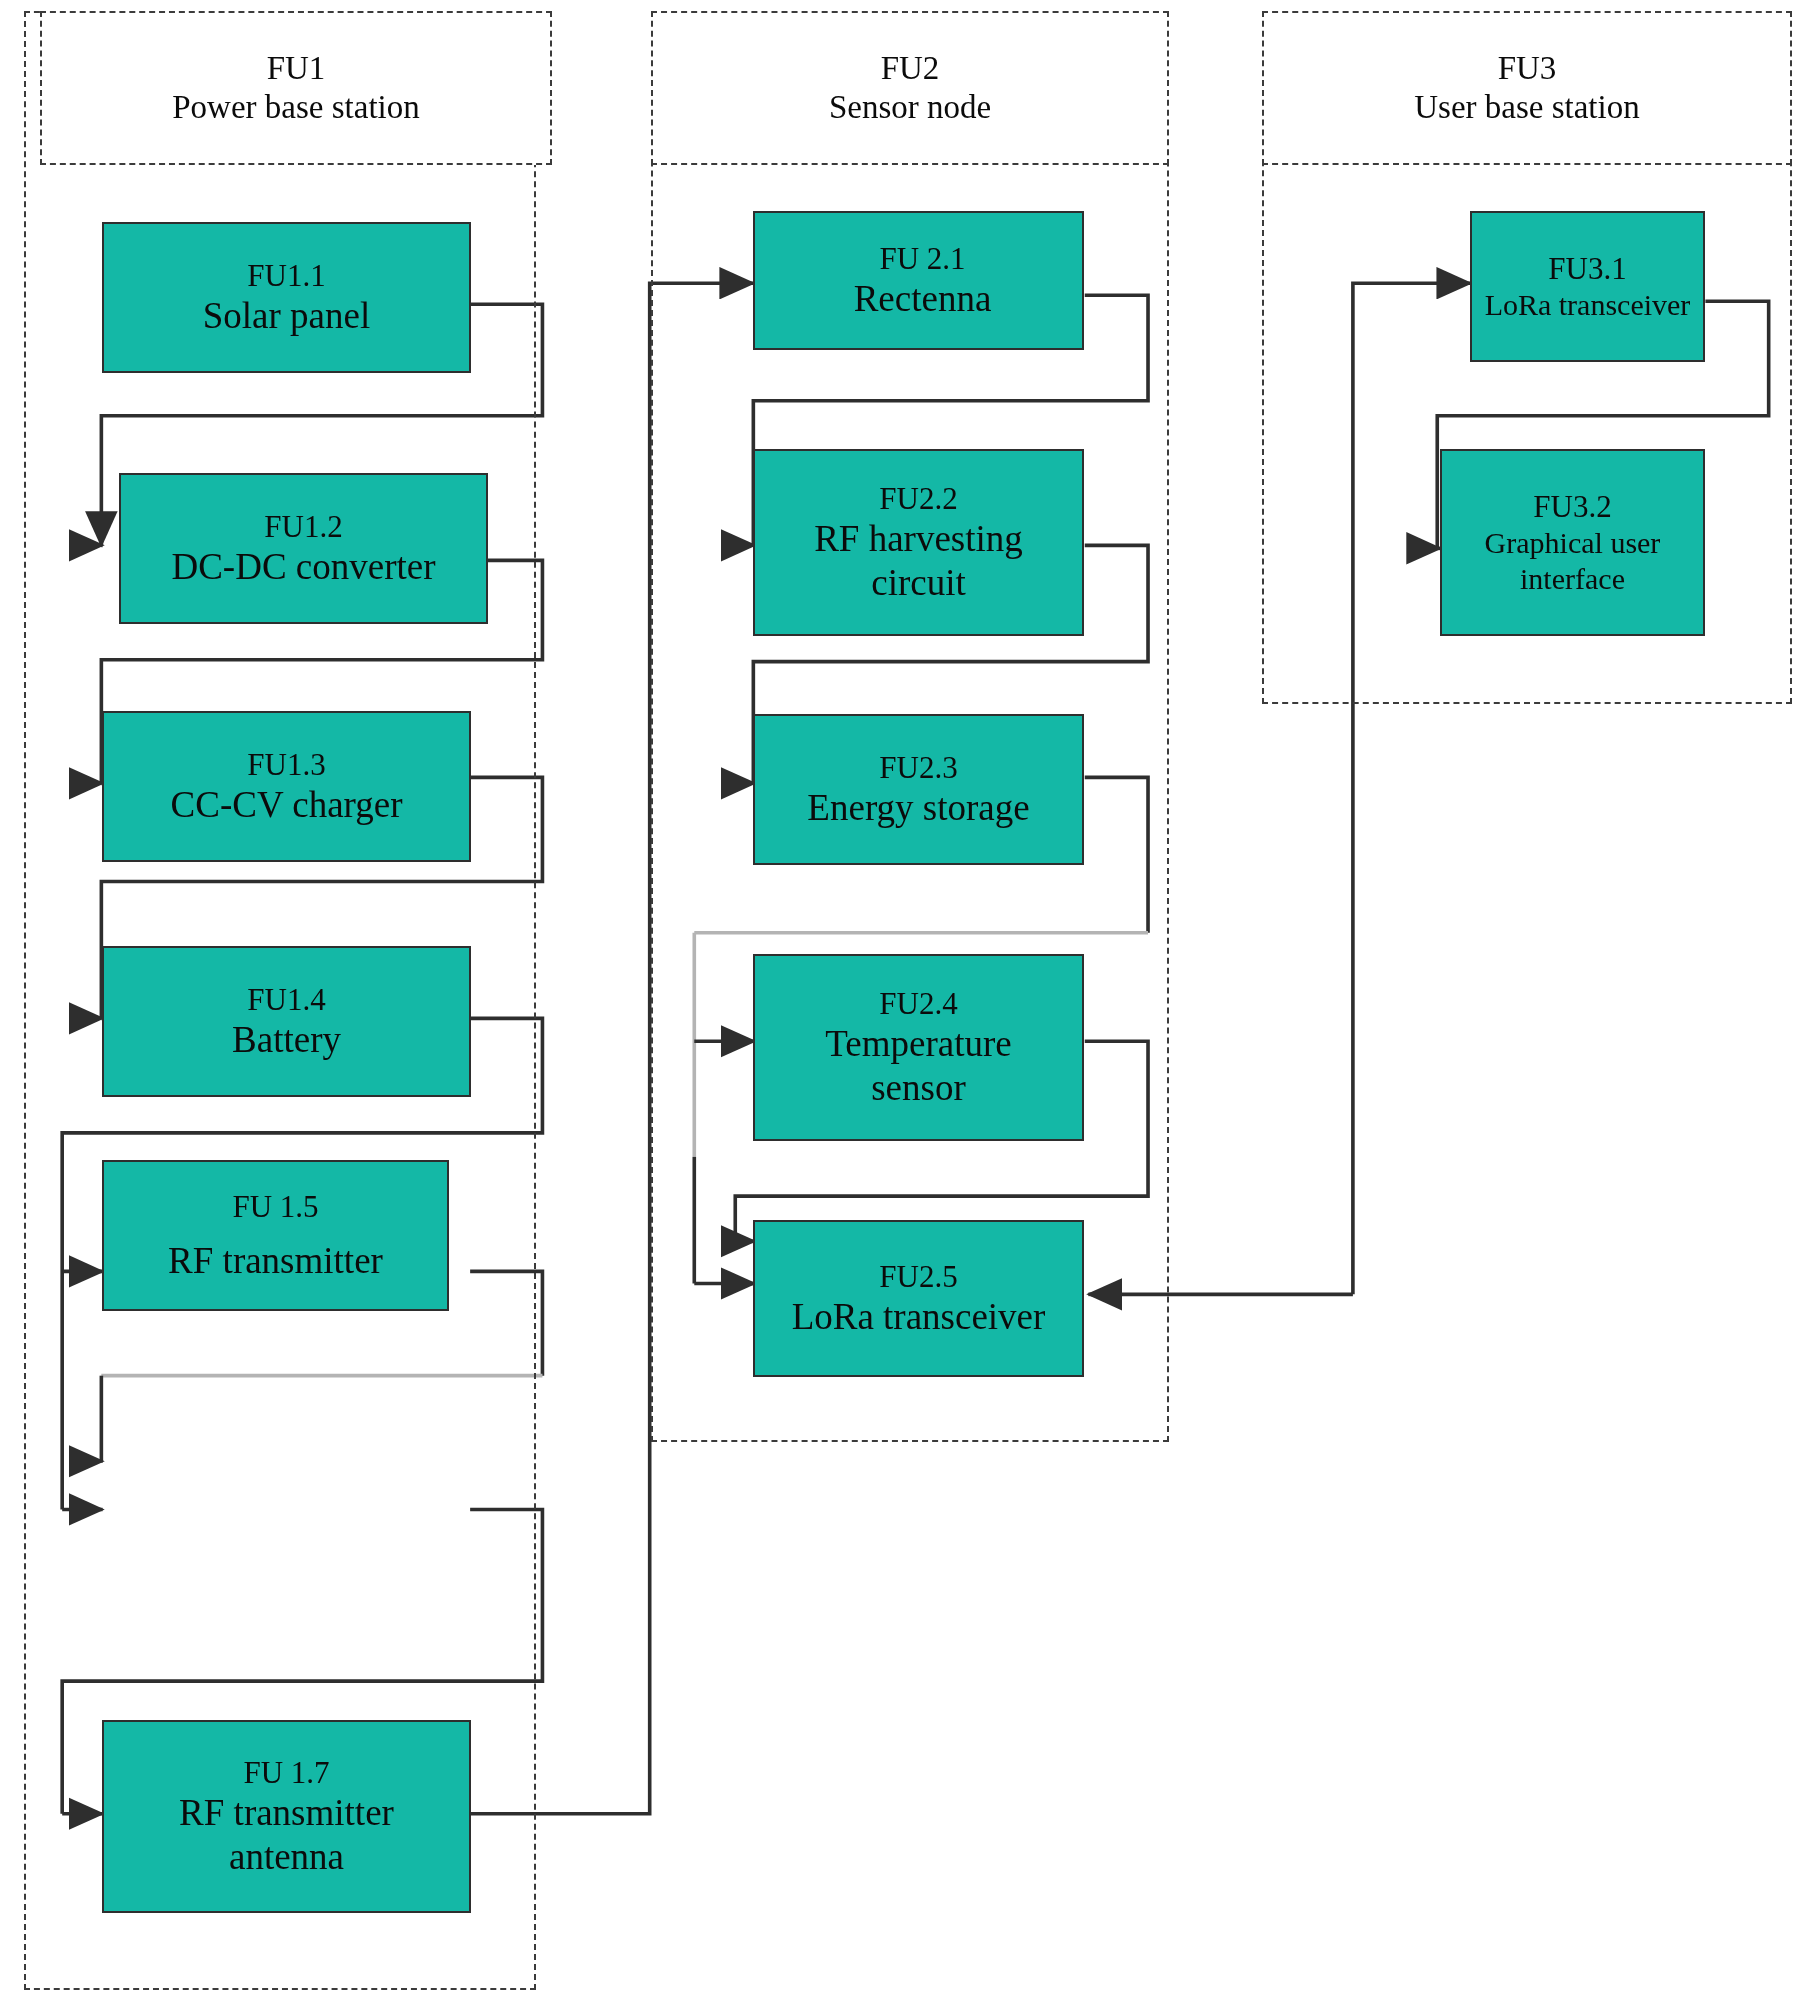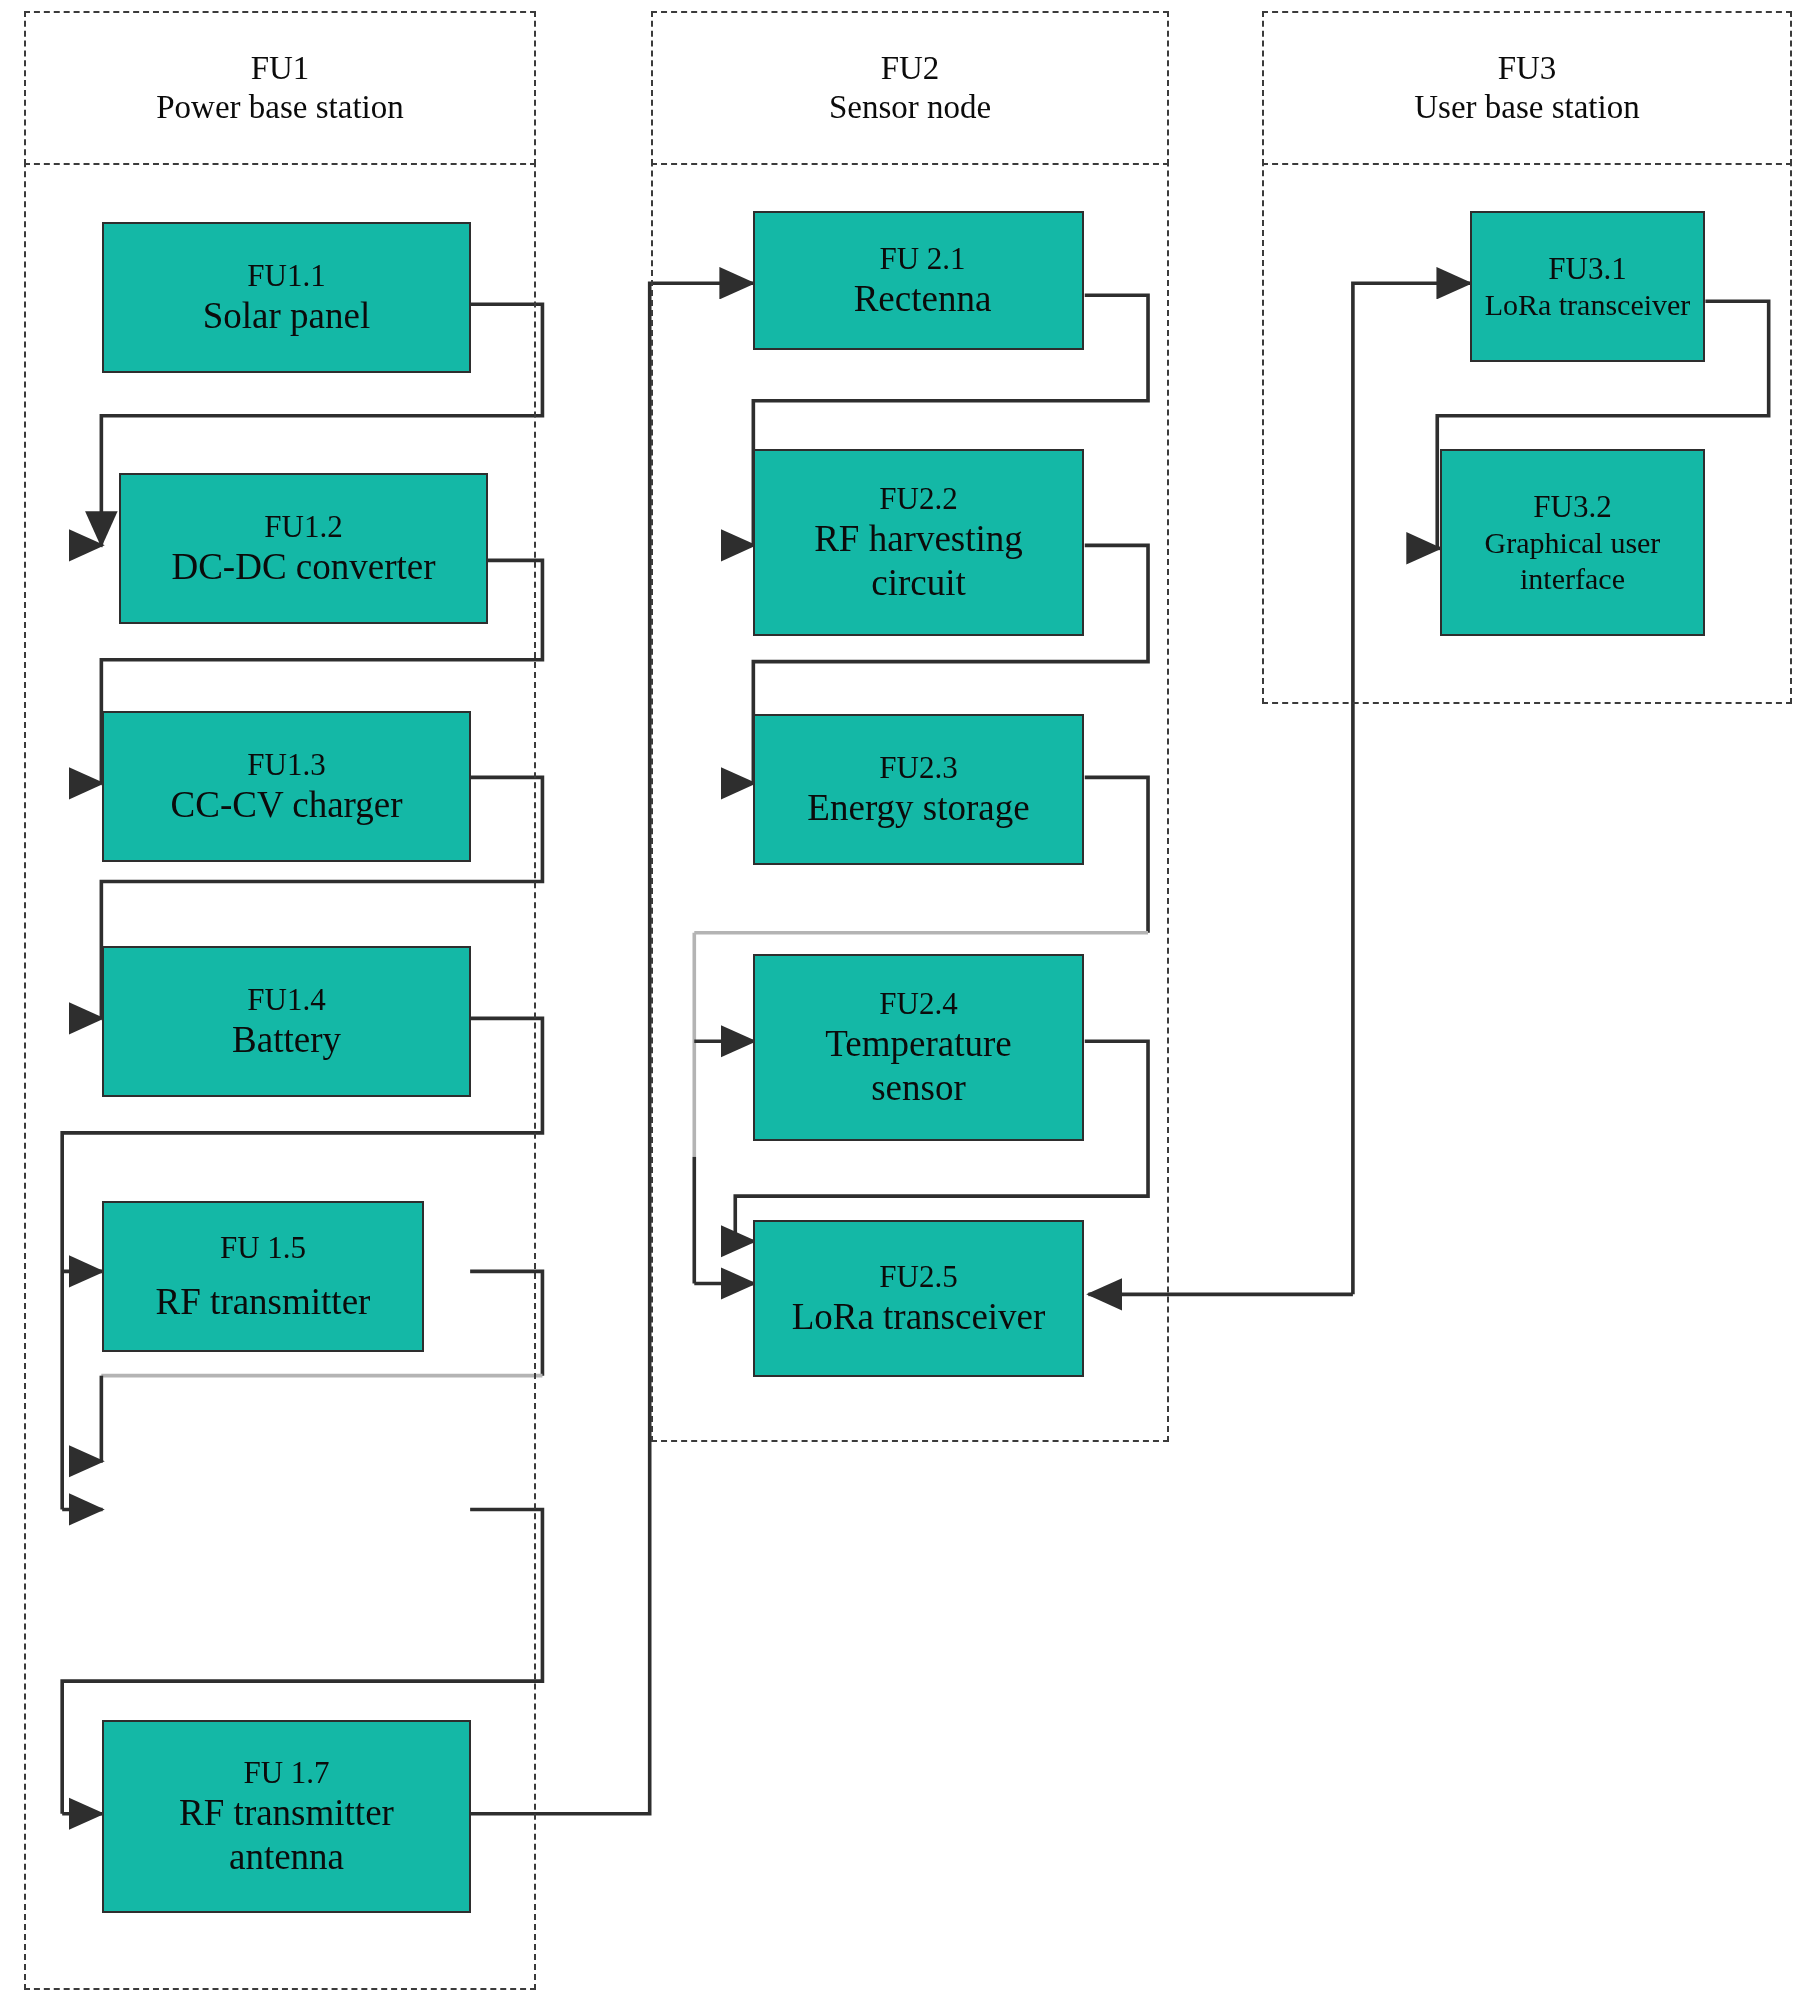--- a/index.html
+++ b/index.html
@@ -112,21 +112,21 @@
       <path d="M2830,500 L2935,500 L2935,690 L2385,690 L2385,910"></path>
       <path d="M2385,910 L2390,910" marker-end="url(#ah)"></path>
 
     </g>
   </svg>
 
   <div class="group-box" style="left:24px;top:11px;width:512px;height:1979px;"></div>
   <div class="group-box" style="left:651px;top:11px;width:518px;height:1431px;"></div>
   <div class="group-box" style="left:1262px;top:11px;width:530px;height:693px;"></div>
 
-  <div class="group-head" style="left:24px;top:11px;width:512px;height:154px;">
+  <div class="group-head" style="left:40px;top:11px;width:512px;height:154px;">
     <span class="g-id">FU1</span>
     <span class="g-name">Power base station</span>
   </div>
   <div class="group-head" style="left:651px;top:11px;width:518px;height:154px;">
     <span class="g-id">FU2</span>
     <span class="g-name">Sensor node</span>
   </div>
   <div class="group-head" style="left:1262px;top:11px;width:530px;height:154px;">
     <span class="g-id">FU3</span>
     <span class="g-name">User base station</span>
@@ -145,21 +145,21 @@
   <div class="unit" style="left:102px;top:711px;width:369px;height:151px;">
     <span class="u-id">FU1.3</span>
     <span class="u-name">CC-CV charger</span>
   </div>
 
   <div class="unit" style="left:102px;top:946px;width:369px;height:151px;">
     <span class="u-id">FU1.4</span>
     <span class="u-name">Battery</span>
   </div>
 
-  <div class="unit" style="left:102px;top:1201px;width:322px;height:151px;gap:14px;">
+  <div class="unit" style="left:102px;top:1160px;width:347px;height:151px;gap:14px;">
     <span class="u-id">FU 1.5</span>
     <span class="u-name">RF transmitter</span>
   </div>
 
 
   <div class="unit two" style="left:102px;top:1720px;width:369px;height:193px;">
     <span class="u-id">FU 1.7</span>
     <span class="u-name" style="max-width:313px;">RF transmitter antenna</span>
   </div>
 

